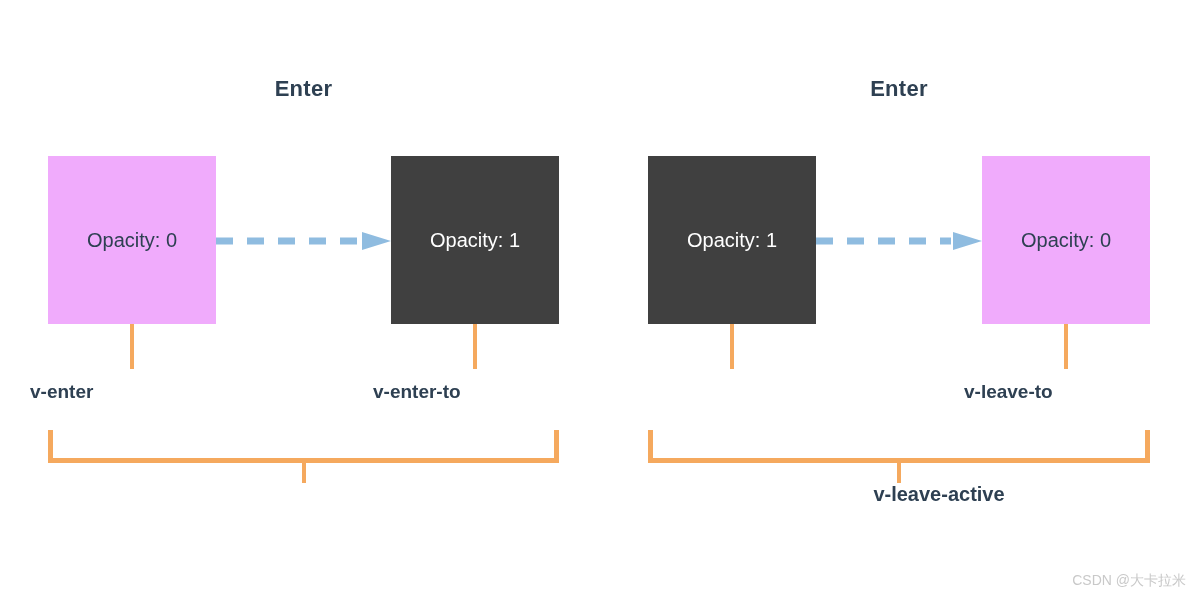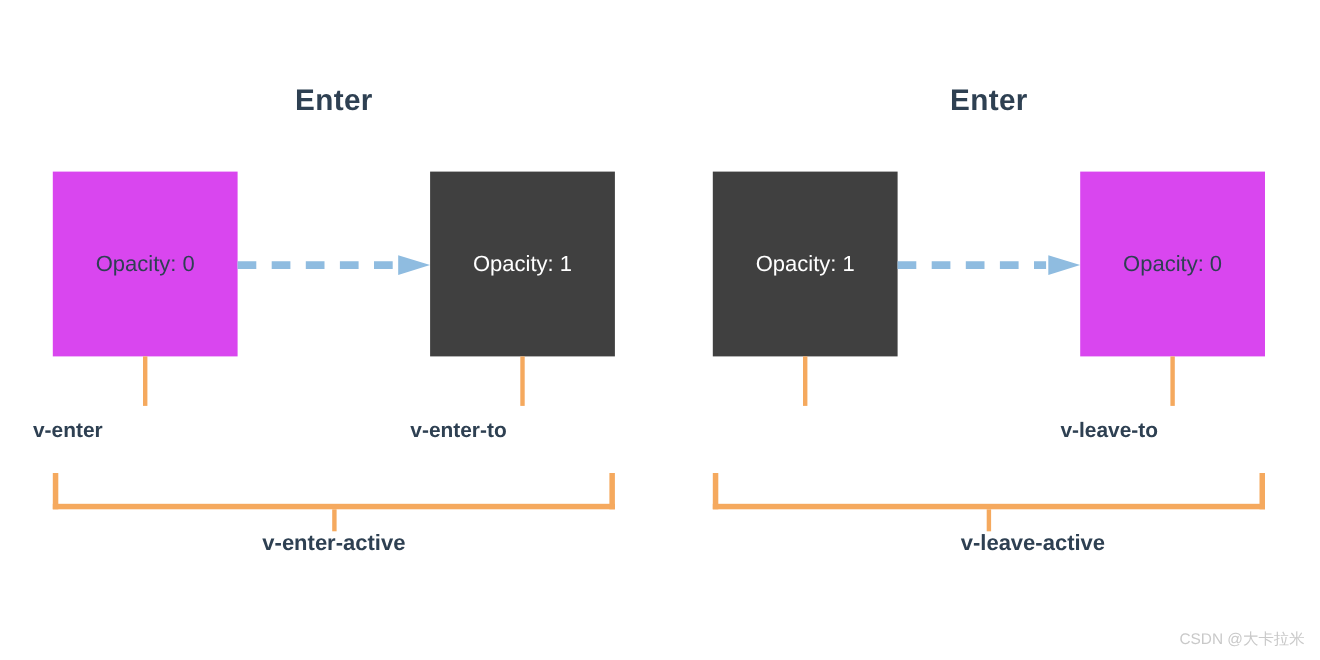--- a/index.html
+++ b/index.html
@@ -19,21 +19,21 @@
   .stage {
     position: absolute;
     left: 0; top: 0;
     width: 1200px;
     height: 600px;
   }
 
   
   .section-title {
     position: absolute;
-    font-size: 27px;
+    font-size: 22px;
     font-weight: bold;
     color: #2e4052;
     letter-spacing: 0.3px;
     text-align: center;
     white-space: nowrap;
   }
   #title-enter { left: 48px;  top: 76px; width: 511px; }
   #title-leave { left: 648px; top: 76px; width: 502px; }
 
   
@@ -42,21 +42,21 @@
     width: 168px;
     height: 168px;
     top: 156px;
     display: flex;
     align-items: center;
     justify-content: center;
     font-size: 20px;
     line-height: 1;
     box-sizing: border-box;
   }
-  .state-box.light { background: #d946ef; color: #2e4052; }
+  .state-box.light { background: #f0abfc; color: #2e4052; }
   .state-box.dark  { background: #404040; color: #ffffff; }
 
   #box-enter-from { left: 48px; }
   #box-enter-to   { left: 391px; }
   #box-leave-from { left: 648px; }
   #box-leave-to   { left: 982px; }
 
   
   .arrow {
     position: absolute;
@@ -179,21 +179,20 @@
 
   <div class="class-label" id="label-v-enter-to">v-enter-to</div>
 
   <div class="bracket" id="bracket-enter">
     <div class="side left"></div>
     <div class="bar"></div>
     <div class="side right"></div>
     <div class="tick"></div>
   </div>
 
-  <div class="active-label" id="label-v-enter-active">v-enter-active</div>
 
   <div class="section-title" id="title-leave">Enter</div>
 
   <div class="state-box dark" id="box-leave-from">
     <span>Opacity: 1</span>
   </div>
 
   <div class="arrow" id="arrow-leave">
     <svg width="166" height="20" viewBox="0 0 166 20">
       <line x1="0" y1="10" x2="135" y2="10" stroke="#8fbce0" stroke-width="7" stroke-dasharray="17 14" stroke-linecap="butt"></line>

